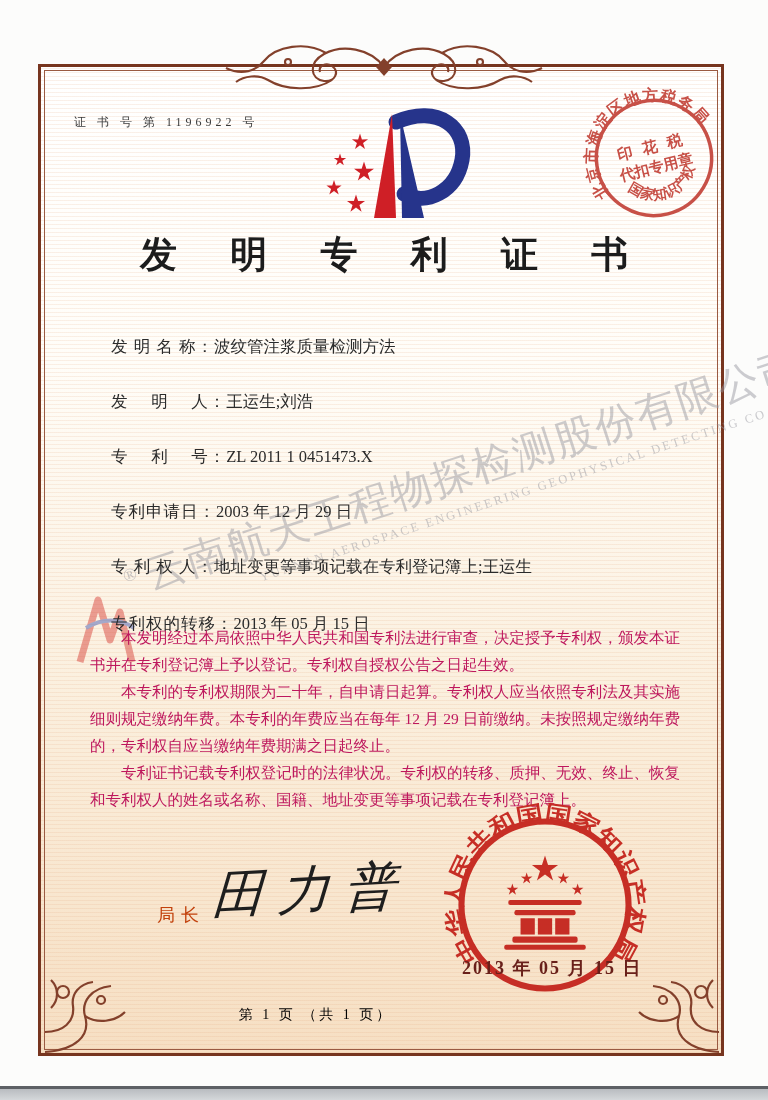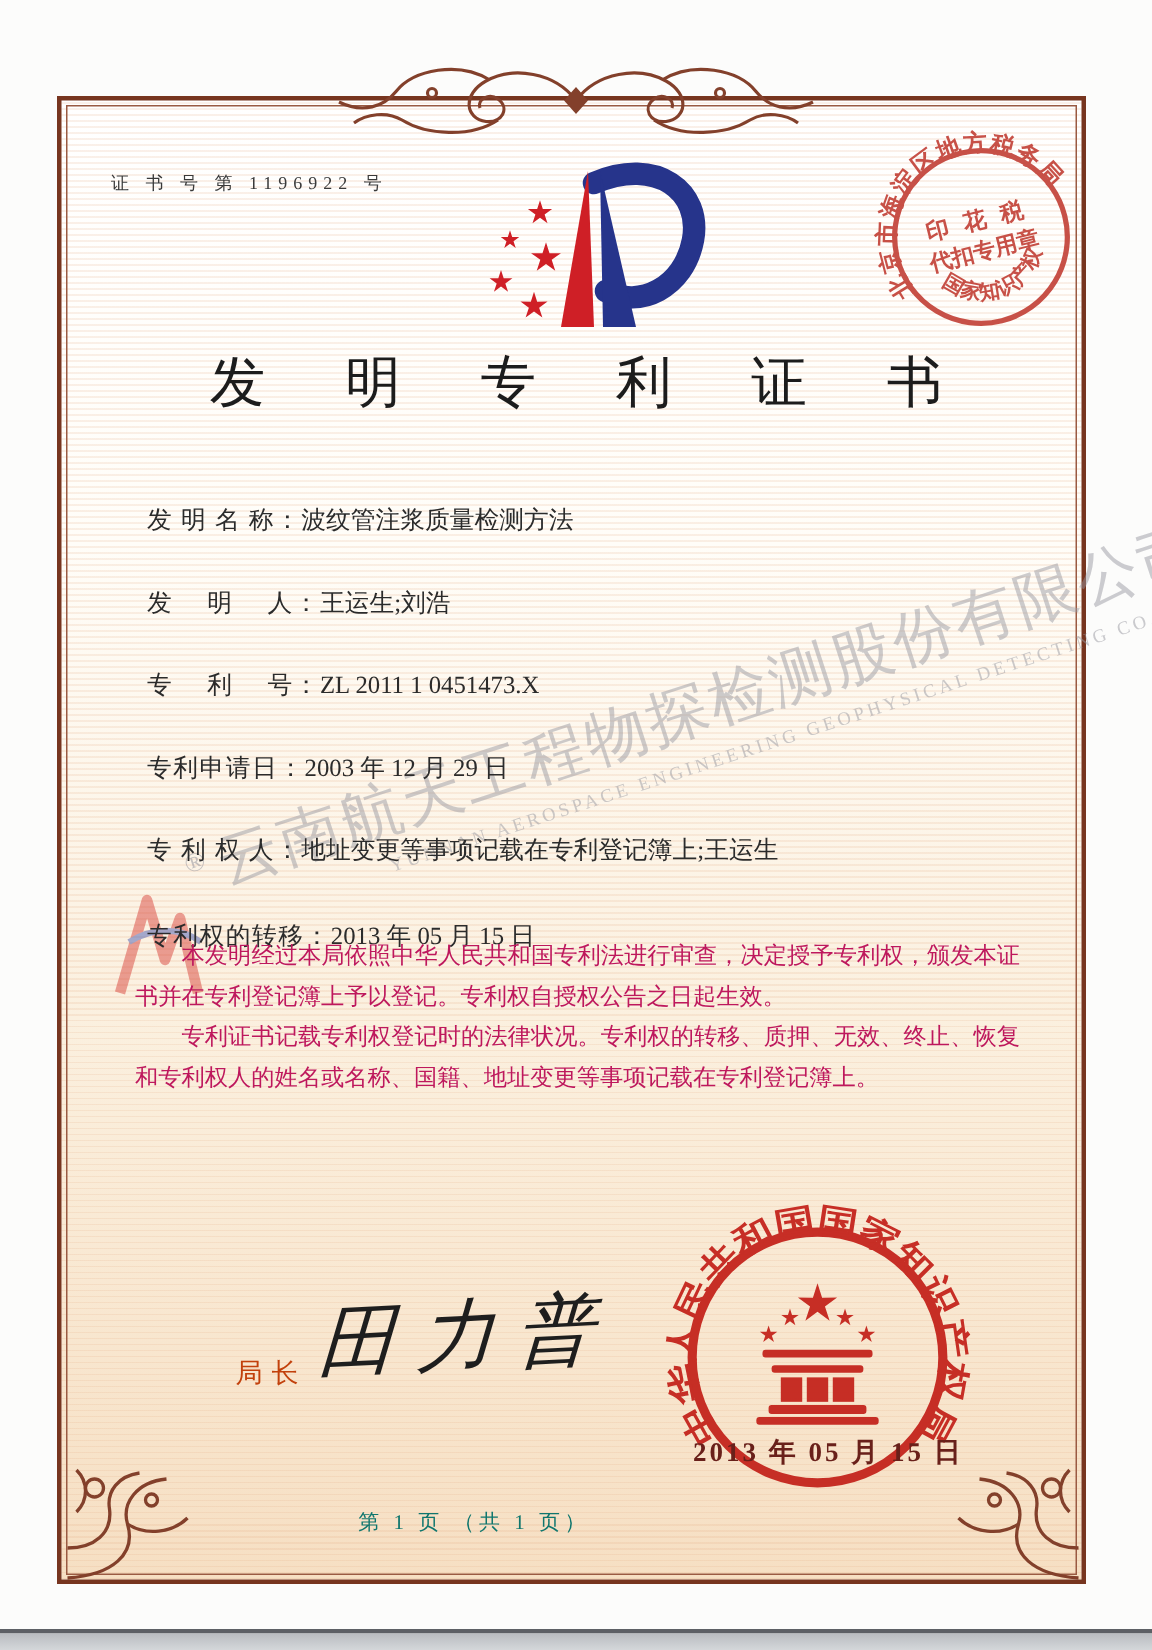--- a/index.html
+++ b/index.html
@@ -14,36 +14,36 @@
          border:3px solid #77351f;box-sizing:border-box;
          background:
            repeating-linear-gradient(0deg, rgba(225,162,120,0.16) 0px, rgba(225,162,120,0.16) 1px, rgba(255,255,255,0) 1px, rgba(255,255,255,0) 4px),
            linear-gradient(180deg,#ffffff 0%,#fffdf8 30%,#fbf0df 62%,#f6dfc3 100%);}
   .frame-inner{position:absolute;left:3px;top:3px;right:3px;bottom:3px;
                border:1px solid #9a5a42;}
   .ornament{position:absolute;z-index:2;}
   
   .cert-no{position:absolute;left:74px;top:114px;z-index:4;font-size:12px;letter-spacing:4px;color:#3a3a3a;}
   .title{position:absolute;left:0;top:230px;width:768px;z-index:4;text-align:center;
-         font-size:37px;font-weight:normal;letter-spacing:22px;color:#1c1c1c;text-indent:22px;}
+         font-size:37px;font-weight:bold;letter-spacing:22px;color:#1c1c1c;text-indent:22px;}
   .fields{position:absolute;left:94px;top:0;z-index:4;}
-  .field-row{position:absolute;left:4px;width:600px;white-space:nowrap;font-size:16.5px;color:#2b2b2b;}
+  .field-row{position:absolute;left:17px;width:600px;white-space:nowrap;font-size:16.5px;color:#2b2b2b;}
   .field-row .lab{letter-spacing:1px;}
   .f0{top:336px}.f1{top:391px}.f2{top:446px}.f3{top:501px}.f4{top:556px}.f5{top:613px}
   .body-text{position:absolute;left:90px;top:624px;width:590px;z-index:4;
              font-size:15.5px;line-height:27px;color:#be185d;text-align:justify;}
   .body-text p{margin:0;text-indent:2em;}
   .sig-title{position:absolute;left:157px;top:903px;z-index:4;font-size:18px;letter-spacing:6px;color:#c2410c;}
   .sig-name{position:absolute;left:212px;top:856px;z-index:5;font-size:52px;color:#1e1e1e;
             font-style:italic;letter-spacing:14px;transform:rotate(-3deg) skewX(-6deg);
             font-family:"DejaVu Serif","Liberation Serif",serif;}
   .seal-date{position:absolute;left:462px;top:956px;z-index:6;font-size:18px;letter-spacing:2px;
              color:#69201a;font-weight:bold;}
   .footer{position:absolute;left:0;top:1006px;width:632px;z-index:4;text-align:center;
-          font-size:14px;letter-spacing:3px;color:#0f766e;}
+          font-size:14px;letter-spacing:3px;color:#000000;}
   
   .watermark{position:absolute;left:128px;top:555px;z-index:1;transform:rotate(-18deg);
              transform-origin:left center;white-space:nowrap;}
   .wm-line1{font-size:41px;color:rgba(150,150,158,0.48);letter-spacing:2px;}
   .wm-reg{font-size:18px;vertical-align:14px;color:rgba(150,150,158,0.55);margin-right:6px;}
   .wm-line2{font-size:12.5px;color:rgba(152,152,160,0.5);letter-spacing:2.5px;padding-left:130px;margin-top:2px;}
   .wm-logo{position:absolute;left:76px;top:588px;z-index:1;opacity:0.45;}
   
   .tax-stamp{position:absolute;left:580px;top:84px;z-index:3;transform:rotate(-14deg);}
   .big-seal{position:absolute;left:438px;top:798px;z-index:5;opacity:0.96;}
@@ -140,20 +140,21 @@
     <div class="field-row f0"><span class="lab">发 明 名 称：</span><span>波纹管注浆质量检测方法</span></div>
     <div class="field-row f1"><span class="lab">发　 明　 人：</span><span>王运生;刘浩</span></div>
     <div class="field-row f2"><span class="lab">专　 利　 号：</span><span>ZL 2011 1 0451473.X</span></div>
     <div class="field-row f3"><span class="lab">专利申请日：</span><span>2003 年 12 月 29 日</span></div>
     <div class="field-row f4"><span class="lab">专 利 权 人：</span><span>地址变更等事项记载在专利登记簿上;王运生</span></div>
     <div class="field-row f5"><span class="lab">专利权的转移：</span><span>2013 年 05 月 15 日</span></div>
   </div>
 
   <div class="body-text">
     <p>本发明经过本局依照中华人民共和国专利法进行审查，决定授予专利权，颁发本证书并在专利登记簿上予以登记。专利权自授权公告之日起生效。</p>
+    <p>本专利的专利权期限为二十年，自申请日起算。专利权人应当依照专利法及其实施细则规定缴纳年费。本专利的年费应当在每年 12 月 29 日前缴纳。未按照规定缴纳年费的，专利权自应当缴纳年费期满之日起终止。</p>
     <p>专利证书记载专利权登记时的法律状况。专利权的转移、质押、无效、终止、恢复和专利权人的姓名或名称、国籍、地址变更等事项记载在专利登记簿上。</p>
   </div>
 
   <div class="sig-title">局长</div>
   <div class="sig-name">田力普</div>
 
   <svg class="big-seal" width="214" height="214" viewBox="0 0 210 210">
     <g fill="#c5271f">
       <circle cx="105" cy="105" r="82" fill="none" stroke="#c5271f" stroke-width="6"></circle>
       <path id="sealRing" d="M42.2 157.7 A82 82 0 1 1 167.8 157.7" fill="none"></path>

